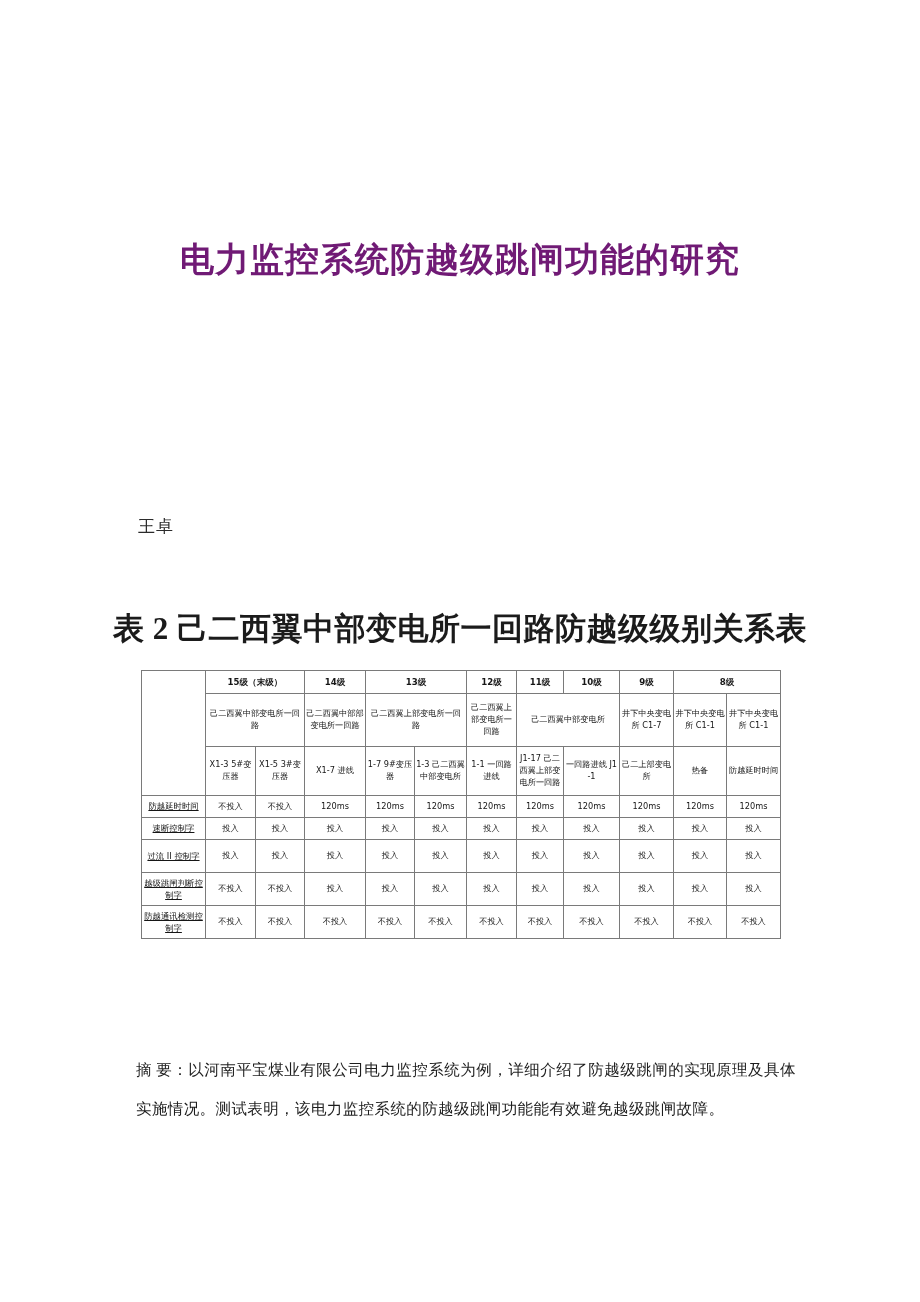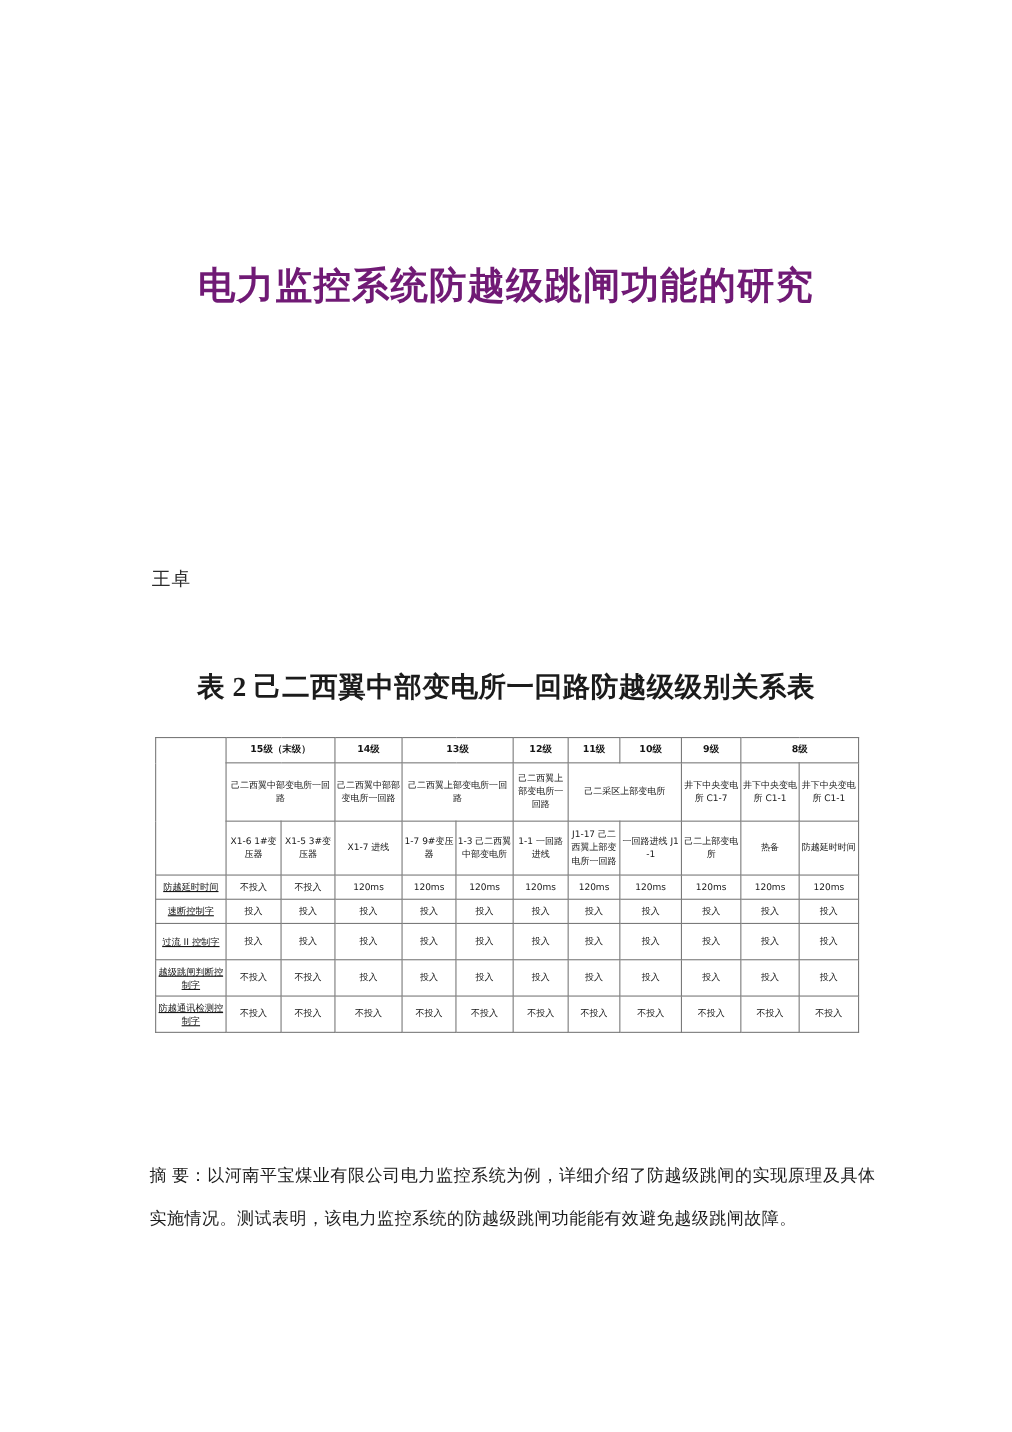--- a/index.html
+++ b/index.html
@@ -49,21 +49,21 @@
 
   
   .table-caption {
     position: absolute;
     left: 0;
     right: 0;
     top: 608px;
     text-align: center;
     font-family: "Liberation Serif", "DejaVu Serif", serif;
     font-weight: 700;
-    font-size: 25px;
+    font-size: 31px;
     color: #1b1b1b;
     letter-spacing: 0.5px;
   }
 
   
   .table-wrap {
     position: absolute;
     left: 141px;
     top: 670px;
     width: 639px;
@@ -156,27 +156,27 @@
             <th>11级</th>
             <th>10级</th>
             <th>9级</th>
             <th colspan="2">8级</th>
           </tr>
           <tr class="r-names">
             <td colspan="2">己二西翼中部变电所一回路</td>
             <td class="shade">己二西翼中部部变电所一回路</td>
             <td colspan="2">己二西翼上部变电所一回路</td>
             <td>己二西翼上部变电所一回路</td>
-            <td colspan="2">己二采区上部变电所</td>
+            <td colspan="2">己二西翼中部变电所</td>
             <td>井下中央变电所 C1-7</td>
             <td>井下中央变电所 C1-1</td>
             <td>井下中央变电所 C1-1</td>
           </tr>
           <tr class="r-devs">
-            <td>X1-6 1#变压器</td>
+            <td>X1-3 5#变压器</td>
             <td>X1-5 3#变压器</td>
             <td class="shade">X1-7 进线</td>
             <td>1-7 9#变压器</td>
             <td>1-3 己二西翼中部变电所</td>
             <td class="shade">1-1 一回路进线</td>
             <td>J1-17 己二西翼上部变电所一回路</td>
             <td class="shade">一回路进线 J1-1</td>
             <td>己二上部变电所</td>
             <td>热备</td>
             <td>防越延时时间</td>

